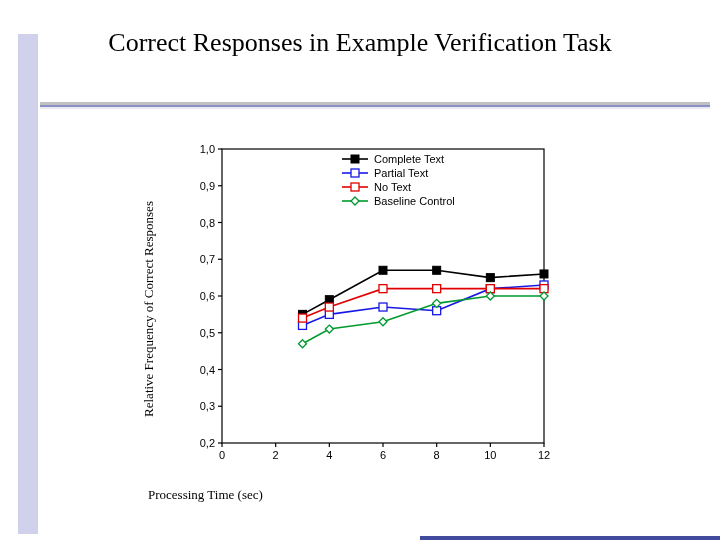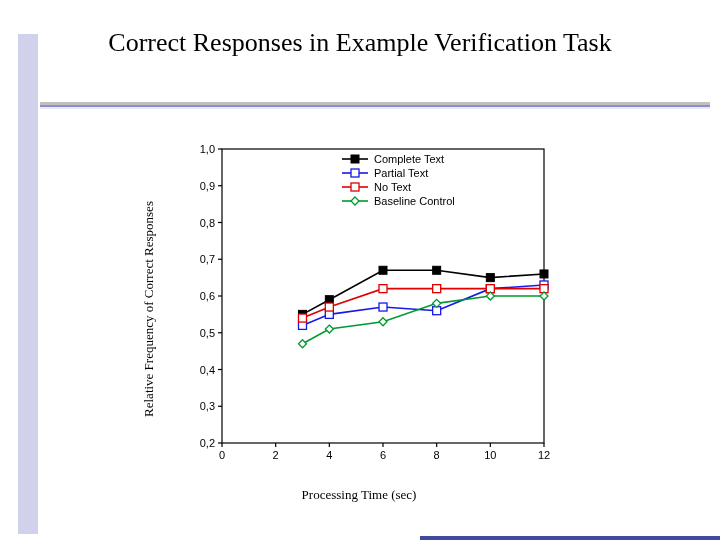--- a/index.html
+++ b/index.html
@@ -16,21 +16,21 @@
   .hr3{position:absolute;left:40px;right:10px;top:93px;height:2px;
        background:#eaeaf5;}
   .footer-bar{position:absolute;left:420px;right:0;bottom:0;height:18px;
               background:#414a9c;}
   
   .chart-wrap{position:absolute;left:140px;top:115px;width:430px;height:370px;}
   
   .ylab{position:absolute;left:-0px;top:60px;height:240px;width:18px;
         display:flex;align-items:center;justify-content:center;}
   .ylab span{transform:rotate(-90deg);white-space:nowrap;font-size:13px;}
-  .xlab{position:absolute;left:8px;right:0;bottom:-4px;text-align:center;
+  .xlab{position:absolute;left:8px;right:0;bottom:-4px;
         font-size:13px;}
   svg{position:absolute;left:44px;top:10px;}
   .tick-label{font-family:Arial,Helvetica,sans-serif;font-size:11px;fill:#000;}
   .axis{stroke:#000;stroke-width:1.2;fill:none;}
   .legend-text{font-family:Arial,Helvetica,sans-serif;font-size:11px;fill:#000;}
 </style>
 </head>
 <body>
 
 <div class="slide">

